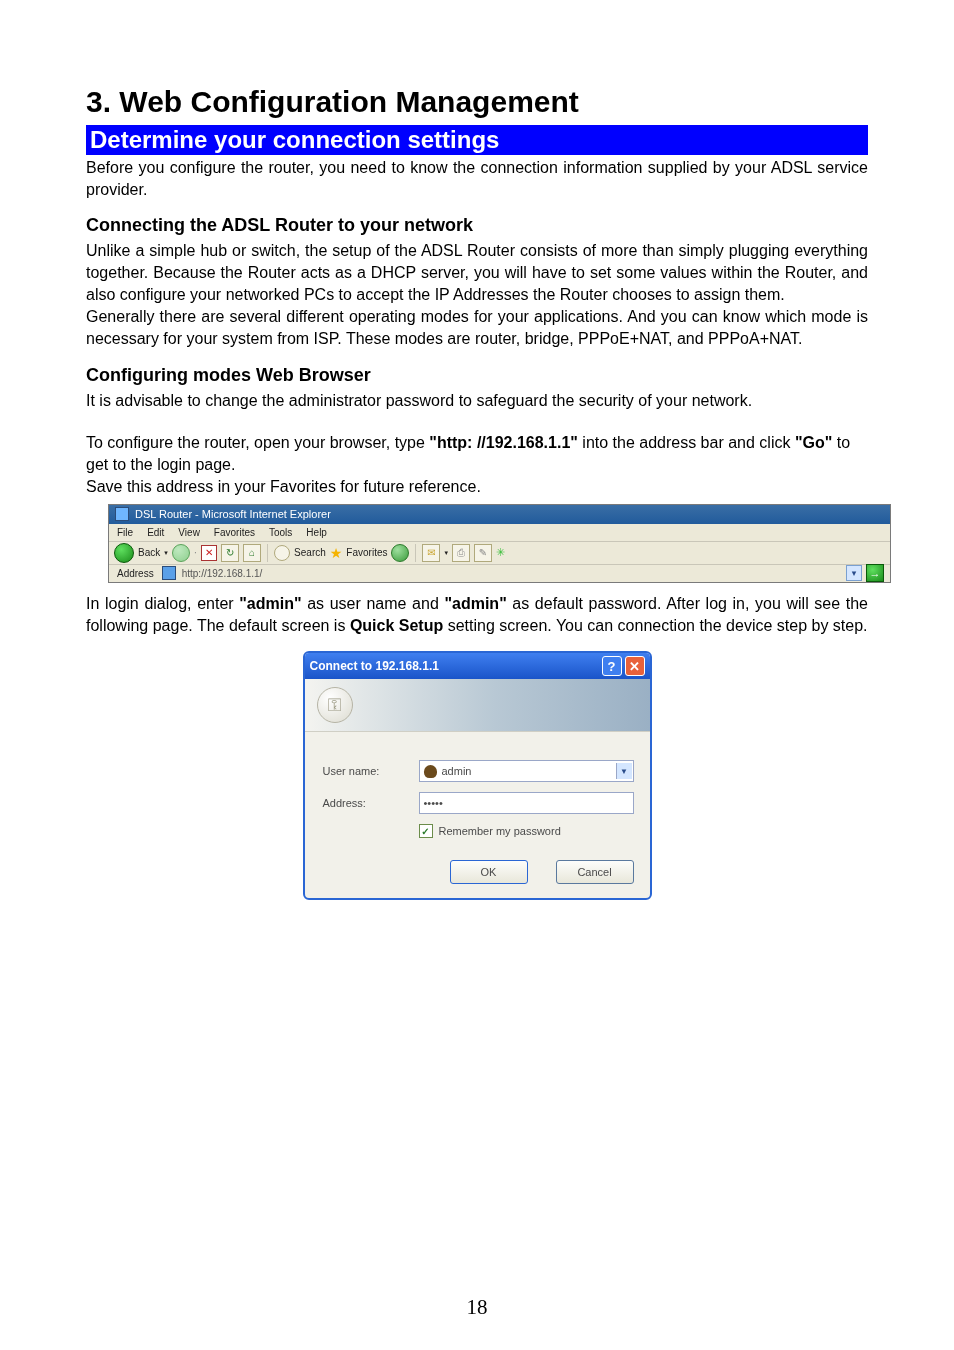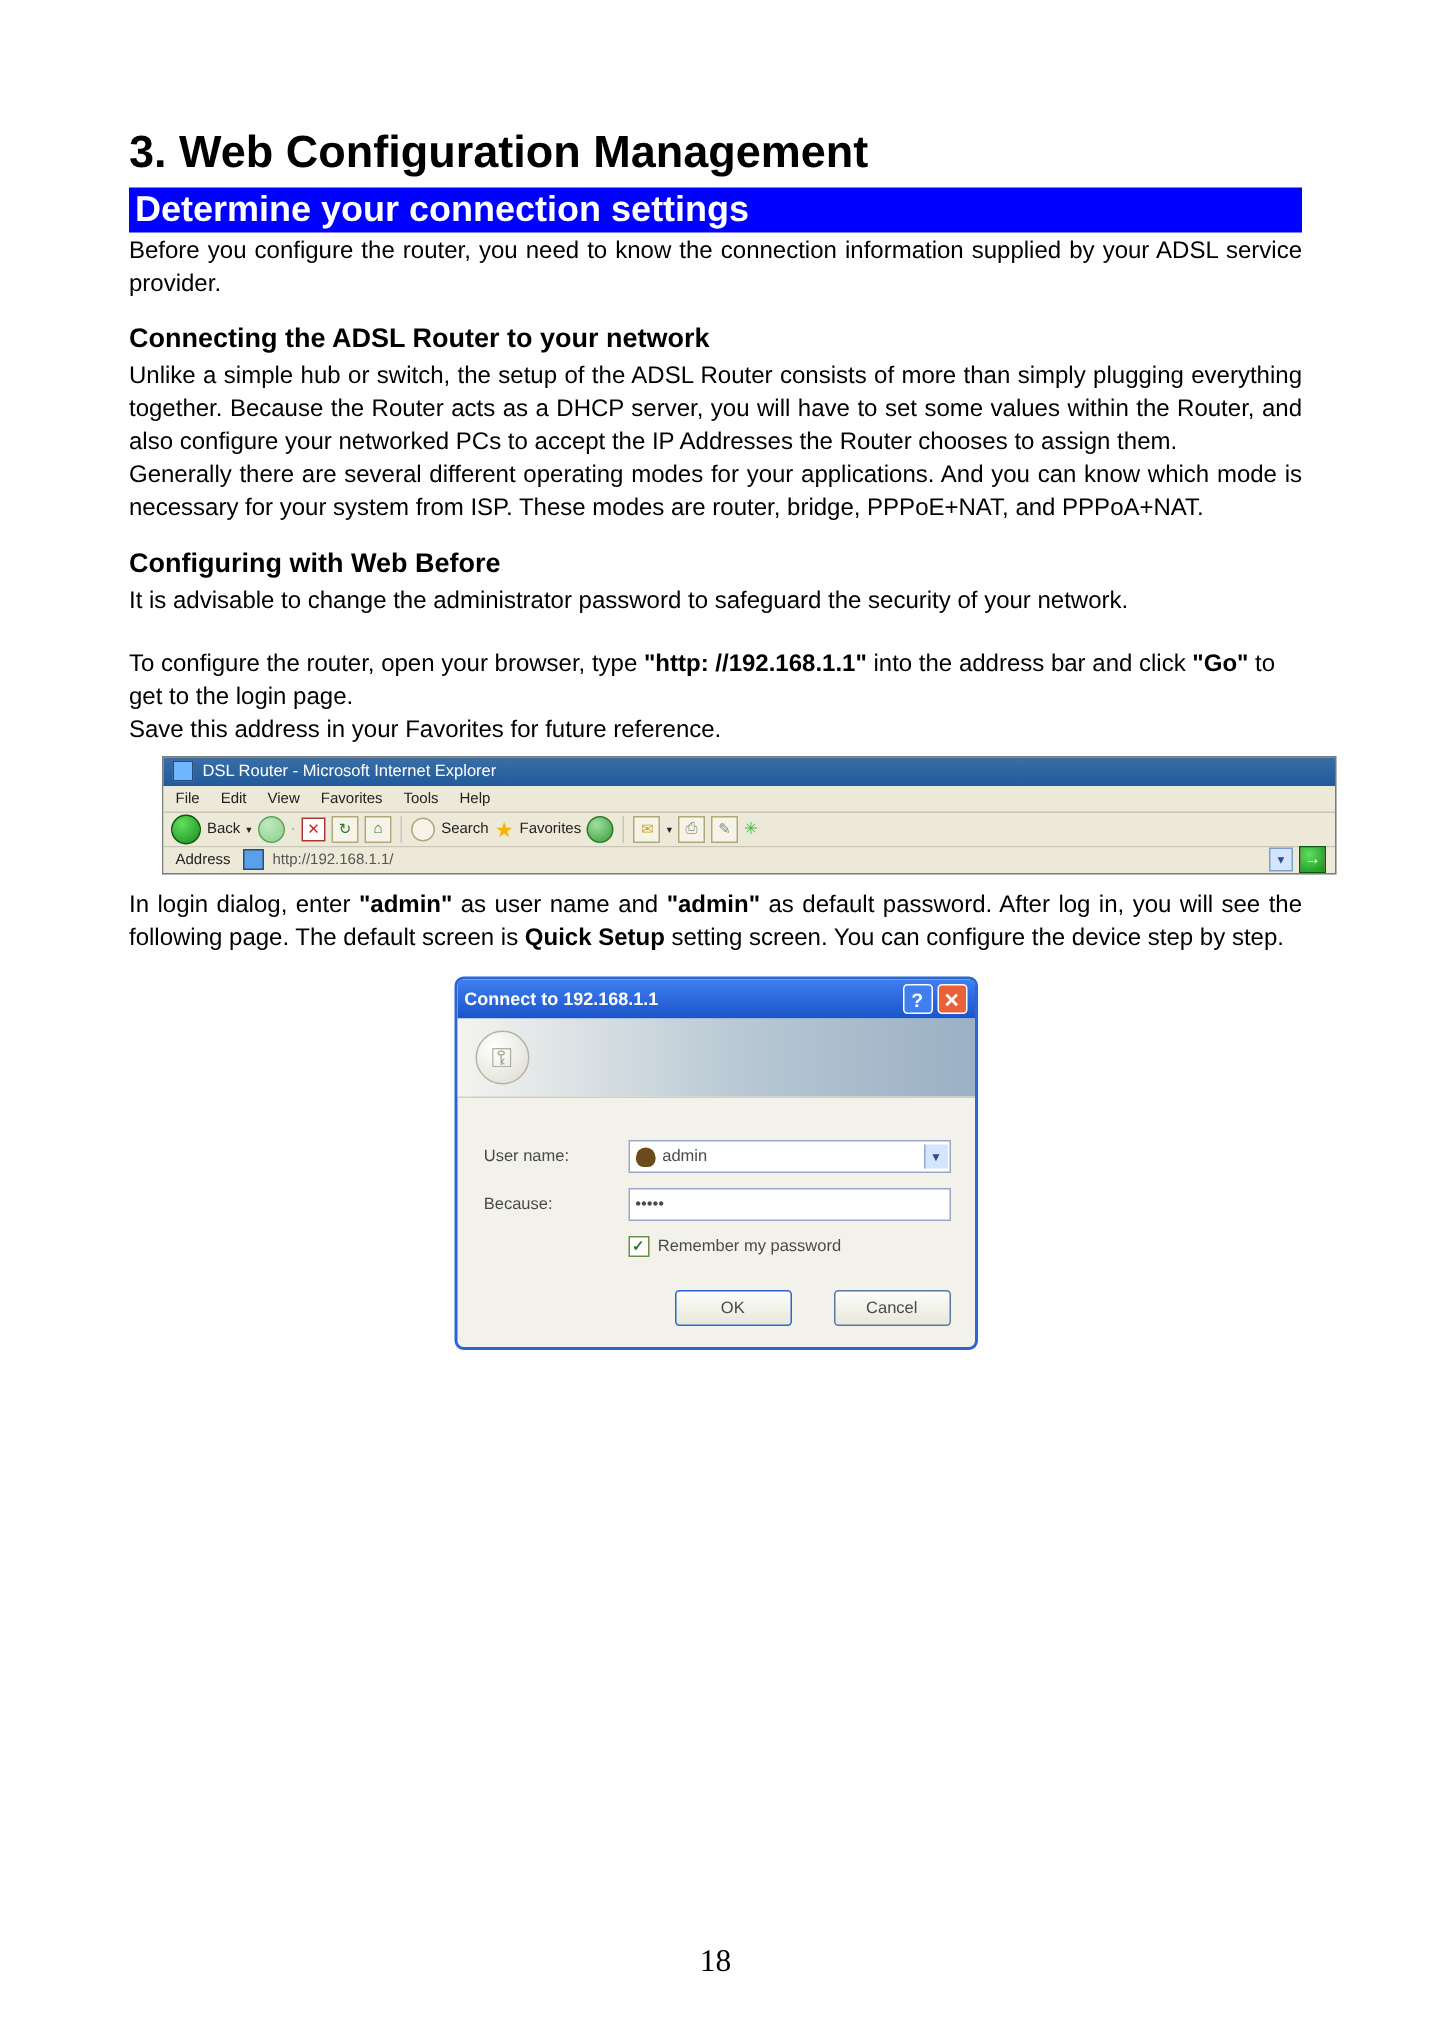--- a/index.html
+++ b/index.html
@@ -60,21 +60,21 @@
 
 <div class="page">
   <h1 class="h1">3. Web Configuration Management</h1>
   <div class="section-bar">Determine your connection settings</div>
   <p class="body-text">Before you configure the router, you need to know the connection information supplied by your ADSL service provider.</p>
 
   <div class="h2">Connecting the ADSL Router to your network</div>
   <p class="body-text" style="margin-bottom:0;">Unlike a simple hub or switch, the setup of the ADSL Router consists of more than simply plugging everything together. Because the Router acts as a DHCP server, you will have to set some values within the Router, and also configure your networked PCs to accept the IP Addresses the Router chooses to assign them.</p>
   <p class="body-text">Generally there are several different operating modes for your applications. And you can know which mode is necessary for your system from ISP. These modes are router, bridge, PPPoE+NAT, and PPPoA+NAT.</p>
 
-  <div class="h2">Configuring with Web Before</div>
+  <div class="h2">Configuring modes Web Browser</div>
   <p class="body-text" style="margin-bottom:20px;">It is advisable to change the administrator password to safeguard the security of your network.</p>
   <p class="body-text" style="margin-bottom:0;text-align:left;">
     <span>To configure the router, open your browser, type </span><b>"http: //192.168.1.1"</b><span> into the address bar and click </span><b>"Go"</b><span> to get to the login page.</span>
   </p>
   <p class="body-text" style="margin-bottom:6px;text-align:left;">Save this address in your Favorites for future reference.</p>
 
   <div class="ie-fig">
     <div class="ie-title">
       <span class="ico"></span>
       <span>DSL Router - Microsoft Internet Explorer</span>
@@ -114,21 +114,21 @@
       <span class="addr-ic"></span>
       <span class="addr-url">http://192.168.1.1/</span>
       <span class="go-wrap">
         <span class="dd">▾</span>
         <span class="go-btn">→</span>
       </span>
     </div>
   </div>
 
   <p class="body-text" style="text-align:justify;">
-    <span>In login dialog, enter </span><b>"admin"</b><span> as user name and </span><b>"admin"</b><span> as default password. After log in, you will see the following page. The default screen is </span><b>Quick Setup</b><span> setting screen. You can configure the device step by step.</span>
+    <span>In login dialog, enter </span><b>"admin"</b><span> as user name and </span><b>"admin"</b><span> as default password. After log in, you will see the following page. The default screen is </span><b>Quick Setup</b><span> setting screen. You can connection the device step by step.</span>
   </p>
 
   <div class="dlg-wrap">
     <div class="dlg">
       <div class="dlg-title">
         <span>Connect to 192.168.1.1</span>
         <span class="winbtns">
           <span class="winbtn help-btn">?</span>
           <span class="winbtn close-btn">✕</span>
         </span>
@@ -139,21 +139,21 @@
       <div class="dlg-body">
         <div class="row">
           <span class="lbl">User name:</span>
           <div class="fld">
             <span class="usericon"></span>
             <span>admin</span>
             <span class="ddarrow">▼</span>
           </div>
         </div>
         <div class="row">
-          <span class="lbl">Because:</span>
+          <span class="lbl">Address:</span>
           <div class="fld">
             <span>•••••</span>
           </div>
         </div>
         <div class="row" style="margin-left:96px;margin-bottom:0;">
           <span class="chk">✓</span>
           <span>Remember my password</span>
         </div>
         <div class="dlg-btns">
           <div class="xpbtn" style="border-color:#2a66d4;">OK</div>

